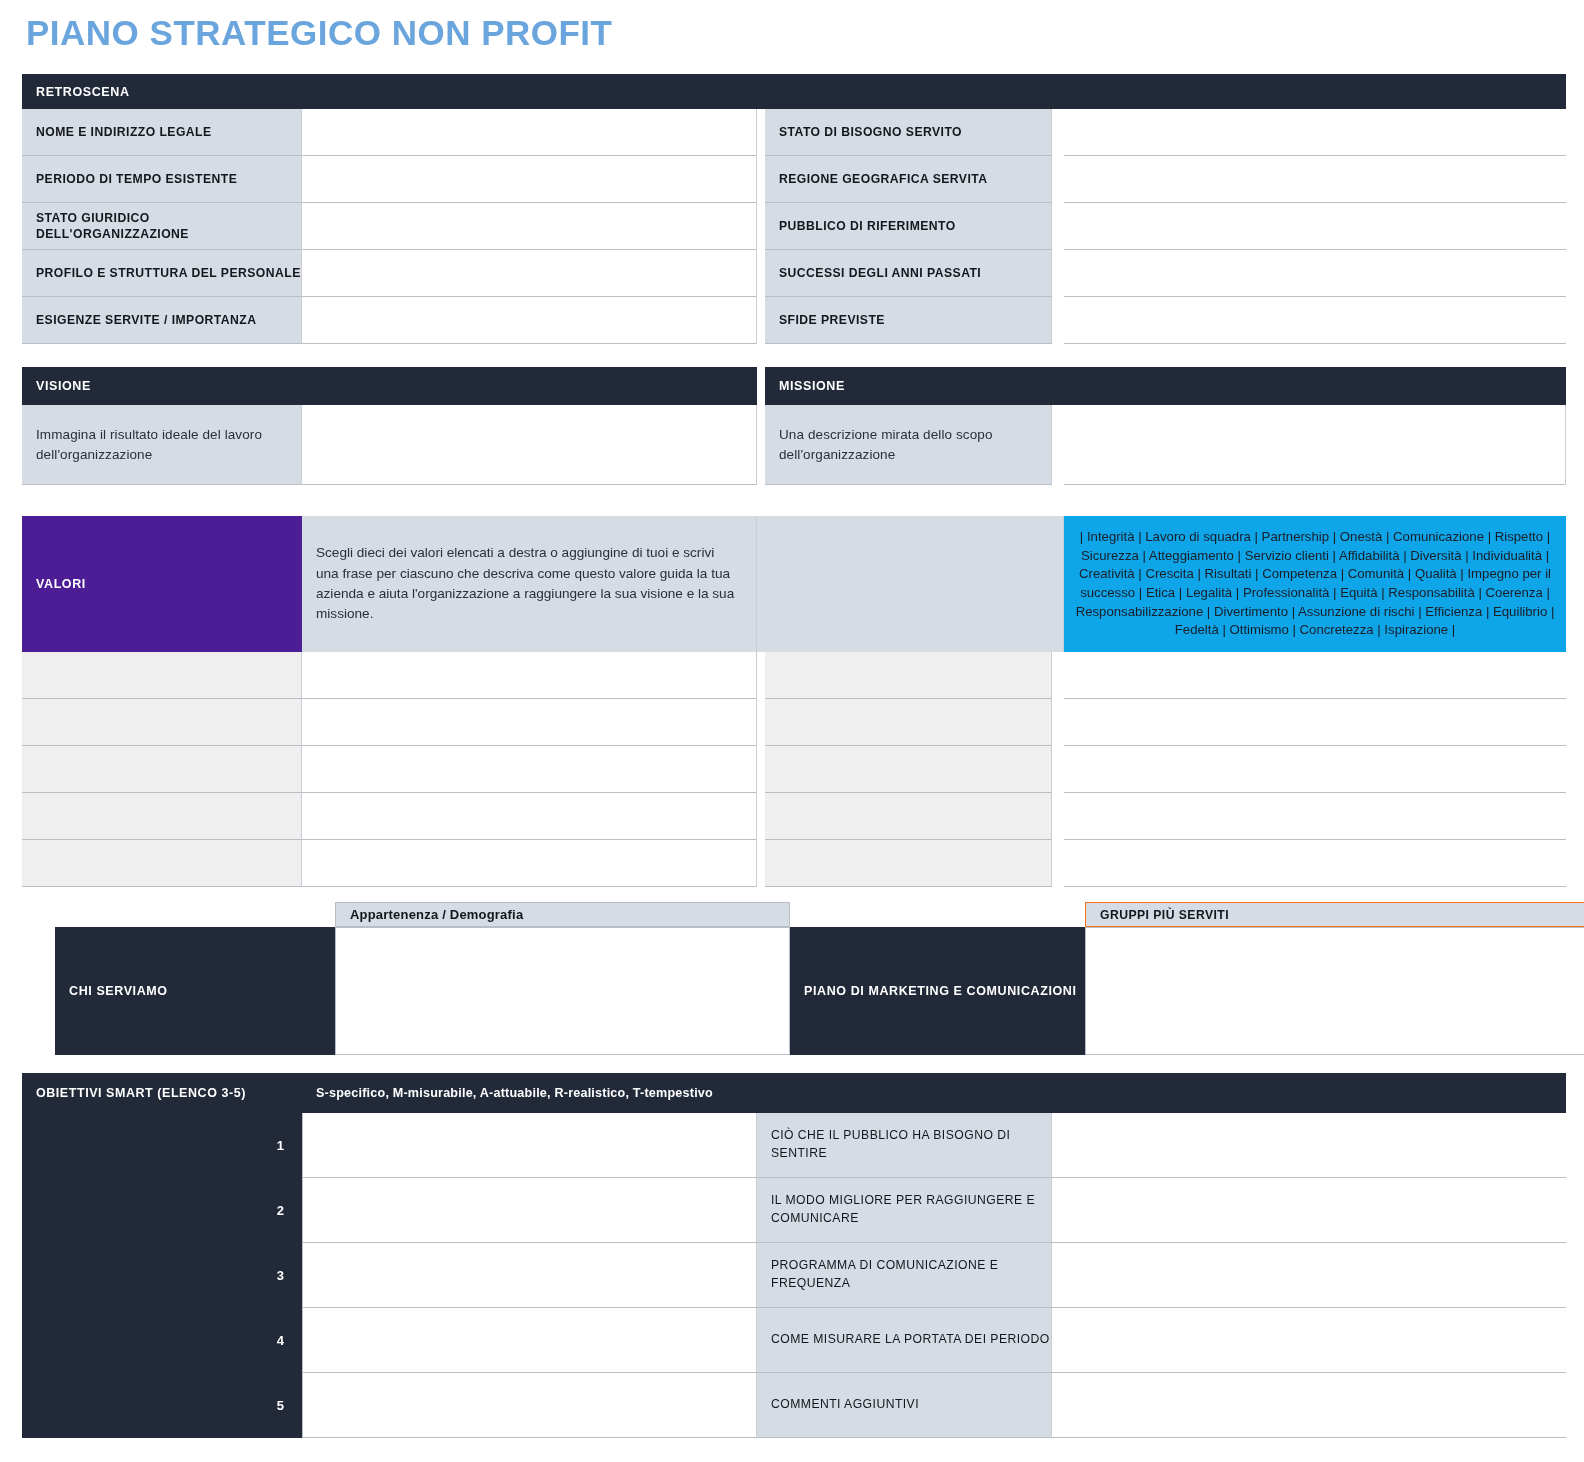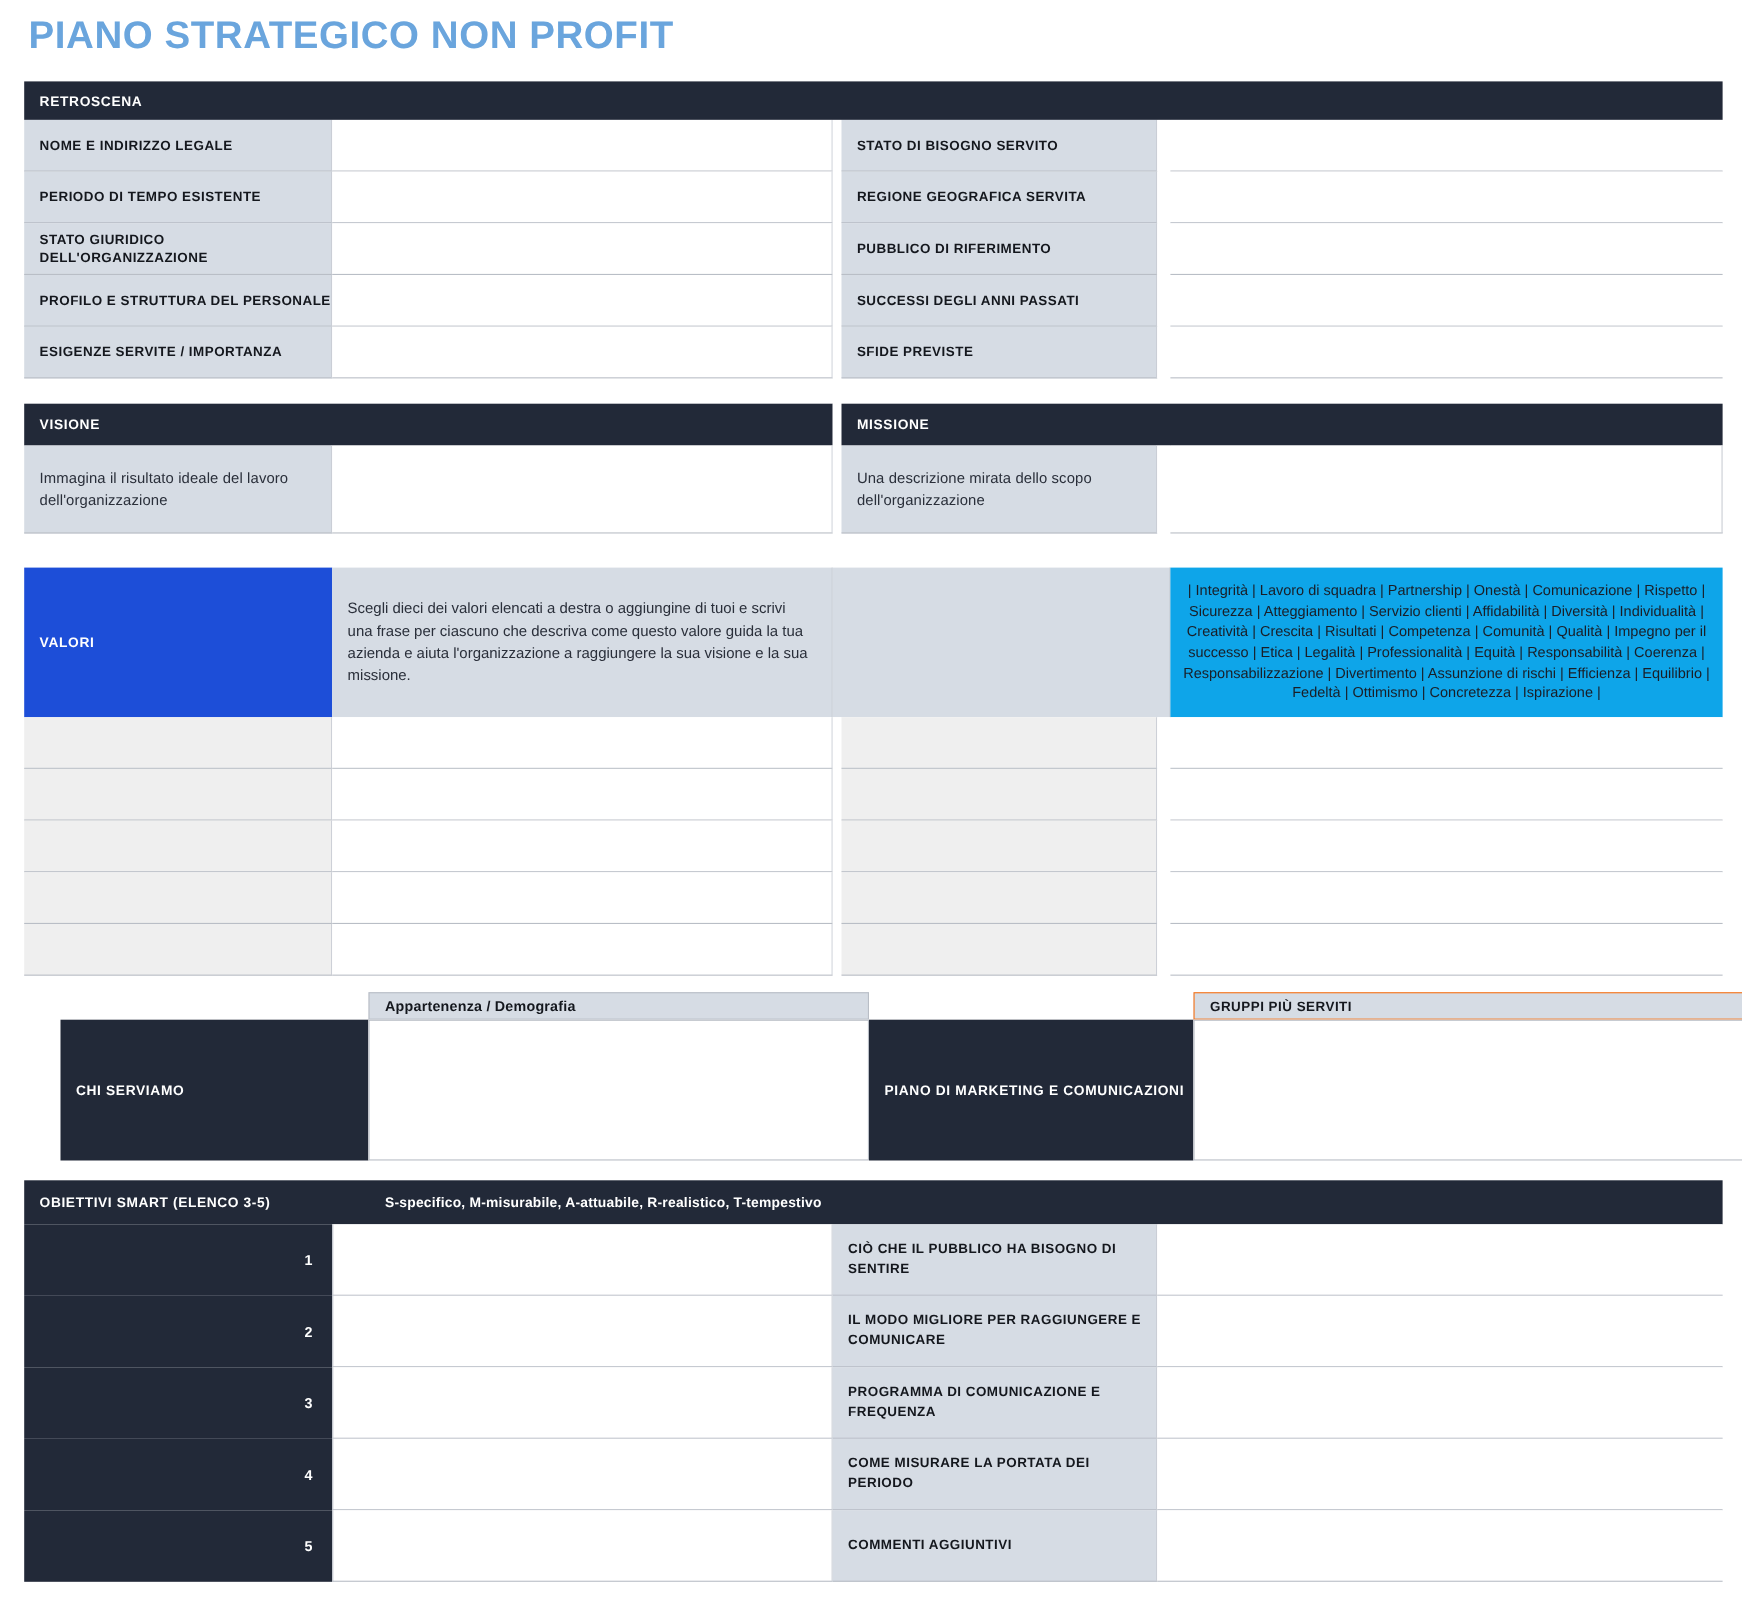--- a/index.html
+++ b/index.html
@@ -128,21 +128,21 @@
     border-right: 1px solid #c9cdd4;
     border-bottom: 1px solid #b9bec6;
   }
   .vm-body .blank { background: #ffffff; }
 
   
   #valori { top: 516px; }
   .valori-top { display: flex; width: 100%; height: 136px; }
   .valori-name {
     width: 280px;
-    background: #1d4ed8;
+    background: #4c1d95;
     color: #ffffff;
     font-size: 12.5px;
     font-weight: bold;
     letter-spacing: 0.6px;
     padding-left: 14px;
     display: flex;
     align-items: center;
   }
   .valori-instr {
     width: 455px;
@@ -199,40 +199,40 @@
     padding-left: 14px; display: flex; align-items: center;
   }
   .cs-body .cs-dark.d1 { width: 280px; }
   .cs-body .cs-dark.d2 { width: 295px; }
   .cs-body .cs-white { background: #ffffff; border: 1px solid #b9bec6; }
   .cs-body .cs-white.w1 { width: 455px; }
   .cs-body .cs-white.w2 { width: 514px; }
 
   
   #smart { top: 1073px; }
-  .sm-head { display: flex; width: 100%; height: 40px; background: #222938; align-items: center; gap: 34px; }
+  .sm-head { display: flex; width: 100%; height: 40px; background: #222938; align-items: center; }
   .sm-head .sm-t1 {
     width: 280px; color: #ffffff; font-size: 12.5px; font-weight: bold;
     letter-spacing: 0.55px; padding-left: 14px;
   }
   .sm-head .sm-t2 {
     color: #ffffff; font-size: 12.6px; font-weight: bold; letter-spacing: 0.2px;
     padding-left: 14px;
   }
   .sm-row { display: flex; width: 100%; height: 65px; }
   .sm-num {
     width: 280px; background: #222938; color: #ffffff;
     font-size: 13px; font-weight: bold;
     display: flex; align-items: center; justify-content: flex-end;
     padding-right: 18px;
   }
   .sm-input { width: 455px; background: #ffffff; border-left: 1px solid #b9bec6; border-right: 1px solid #c9cdd4; border-bottom: 1px solid #b9bec6; }
   .sm-lbl {
     width: 295px; background: #d6dce4;
-    font-size: 12.2px; font-weight: bold; letter-spacing: 0.45px;
+    font-size: 12.2px; font-weight: normal; letter-spacing: 0.45px;
     color: #14171d; line-height: 1.45;
     padding: 0 0 0 14px;
     display: flex; align-items: center;
     border-right: 1px solid #c9cdd4; border-bottom: 1px solid #b9bec6;
   }
   .sm-val { width: 514px; background: #ffffff; border-bottom: 1px solid #b9bec6; }
 </style>
 </head>
 <body>
 

